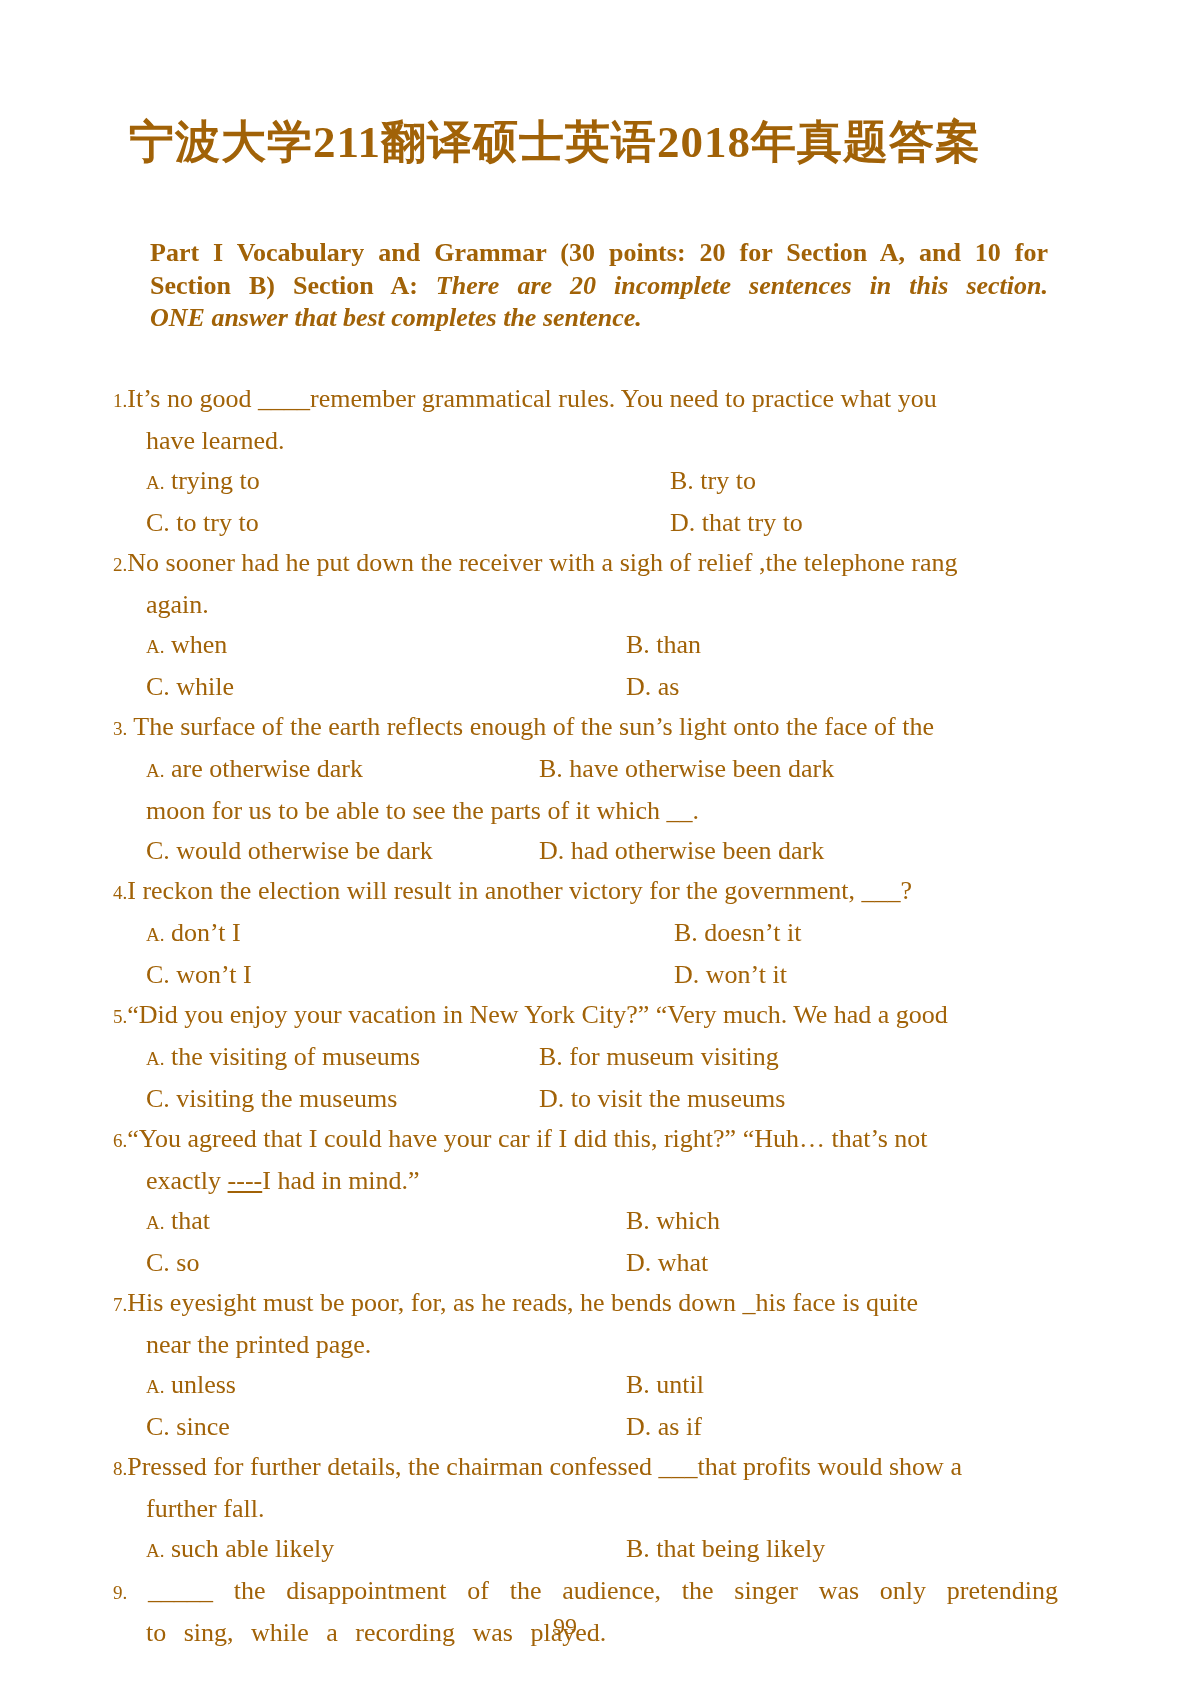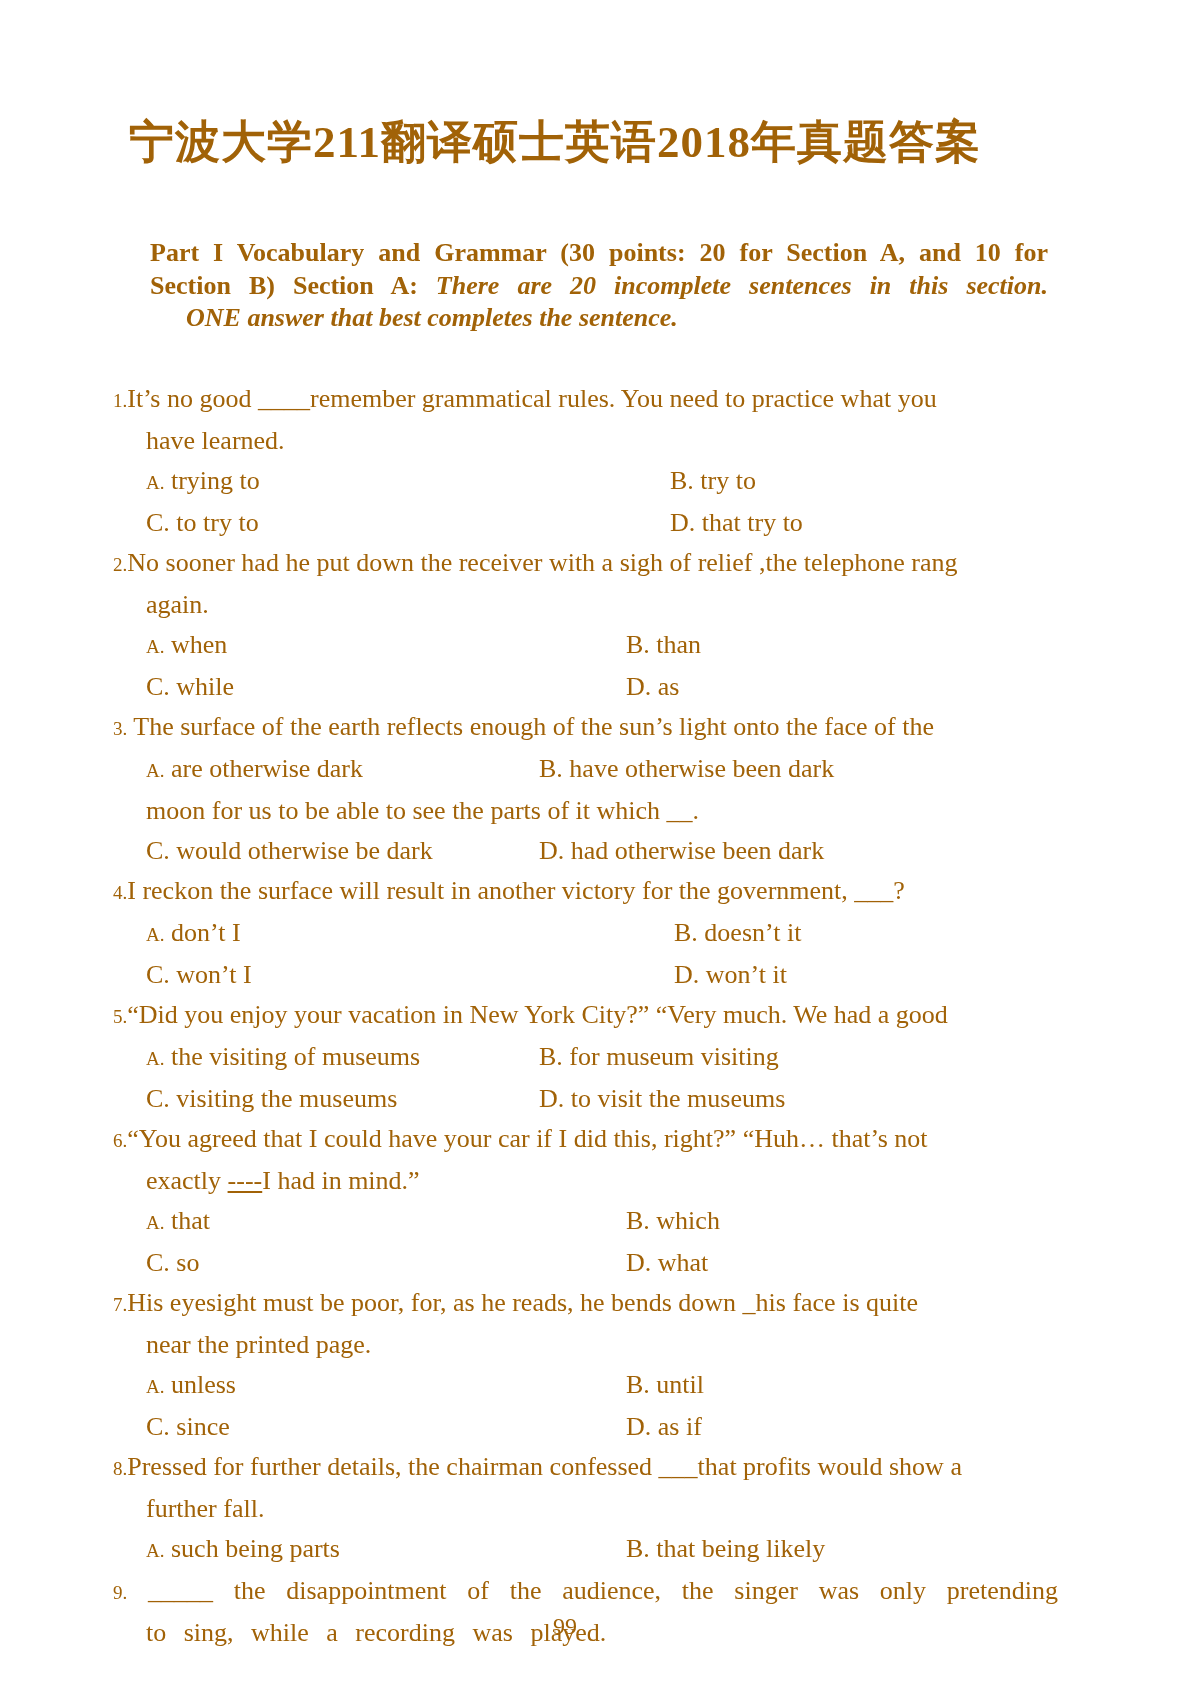--- a/index.html
+++ b/index.html
@@ -28,21 +28,21 @@
   .heading {
     position: absolute;
     top: 237px;
     left: 150px;
     width: 898px;
     font-size: 26px;
     font-weight: bold;
     line-height: 32.5px;
   }
   .hline { text-align: justify; text-align-last: justify; }
-  .hline.last { text-align-last: left; margin-left: 36px; }
+  .hline.last { text-align-last: left; }
   .hline b { font-weight: bold; }
   .hline .it { font-style: italic; }
   .content {
     position: absolute;
     top: 379px;
     left: 113px;
     width: 945px;
     font-size: 26px;
     line-height: 40px;
   }
@@ -97,21 +97,21 @@
     </div>
 
     <div class="q">
       <div class="qline"><span class="qnum">3.</span><span> The surface of the earth reflects enough of the sun’s light onto the face of the</span></div>
       <div class="qline ind"><span class="optcell w393"><span class="sm">A.</span> <span>are otherwise dark</span></span><span class="optcell"><span>B.</span> <span>have otherwise been dark</span></span></div>
       <div class="qline ind">moon for us to be able to see the parts of it which __.</div>
       <div class="qline ind"><span class="optcell w393"><span>C.</span> <span>would otherwise be dark</span></span><span class="optcell"><span>D.</span> <span>had otherwise been dark</span></span></div>
     </div>
 
     <div class="q">
-      <div class="qline"><span class="qnum">4.</span><span>I reckon the surface will result in another victory for the government, ___?</span></div>
+      <div class="qline"><span class="qnum">4.</span><span>I reckon the election will result in another victory for the government, ___?</span></div>
       <div class="qline ind"><span class="optcell w528"><span class="sm">A.</span> <span>don’t I</span></span><span class="optcell"><span>B.</span> <span>doesn’t it</span></span></div>
       <div class="qline ind"><span class="optcell w528"><span>C.</span> <span>won’t I</span></span><span class="optcell"><span>D.</span> <span>won’t it</span></span></div>
     </div>
 
     <div class="q">
       <div class="qline"><span class="qnum">5.</span><span>“Did you enjoy your vacation in New York City?” “Very much. We had a good</span></div>
       <div class="qline ind"><span class="optcell w393"><span class="sm">A.</span> <span>the visiting of museums</span></span><span class="optcell"><span>B.</span> <span>for museum visiting</span></span></div>
       <div class="qline ind"><span class="optcell w393"><span>C.</span> <span>visiting the museums</span></span><span class="optcell"><span>D.</span> <span>to visit the museums</span></span></div>
     </div>
 
@@ -125,21 +125,21 @@
     <div class="q">
       <div class="qline"><span class="qnum">7.</span><span>His eyesight must be poor, for, as he reads, he bends down _his face is quite</span></div>
       <div class="qline ind">near the printed page.</div>
       <div class="qline ind"><span class="optcell w480"><span class="sm">A.</span> <span>unless</span></span><span class="optcell"><span>B.</span> <span>until</span></span></div>
       <div class="qline ind"><span class="optcell w480"><span>C.</span> <span>since</span></span><span class="optcell"><span>D.</span> <span>as if</span></span></div>
     </div>
 
     <div class="q">
       <div class="qline"><span class="qnum">8.</span><span>Pressed for further details, the chairman confessed ___that profits would show a</span></div>
       <div class="qline ind">further fall.</div>
-      <div class="qline ind"><span class="optcell w480"><span class="sm">A.</span> <span>such being parts</span></span><span class="optcell"><span>B.</span> <span>that being likely</span></span></div>
+      <div class="qline ind"><span class="optcell w480"><span class="sm">A.</span> <span>such able likely</span></span><span class="optcell"><span>B.</span> <span>that being likely</span></span></div>
     </div>
 
     <div class="q">
       <div class="qline q9l1"><span class="qnum">9.</span> <span>_____ the disappointment of the audience, the singer was only pretending</span></div>
       <div class="qline ind q9l2">to sing, while a recording was played.</div>
     </div>
 
   </div>
 
   <div class="pageno">99</div>

